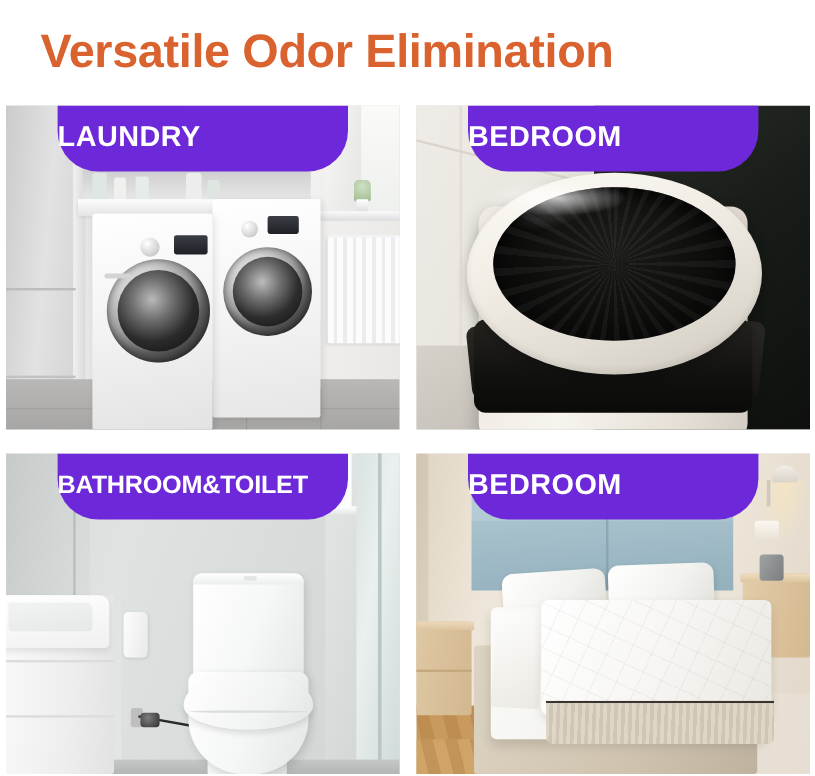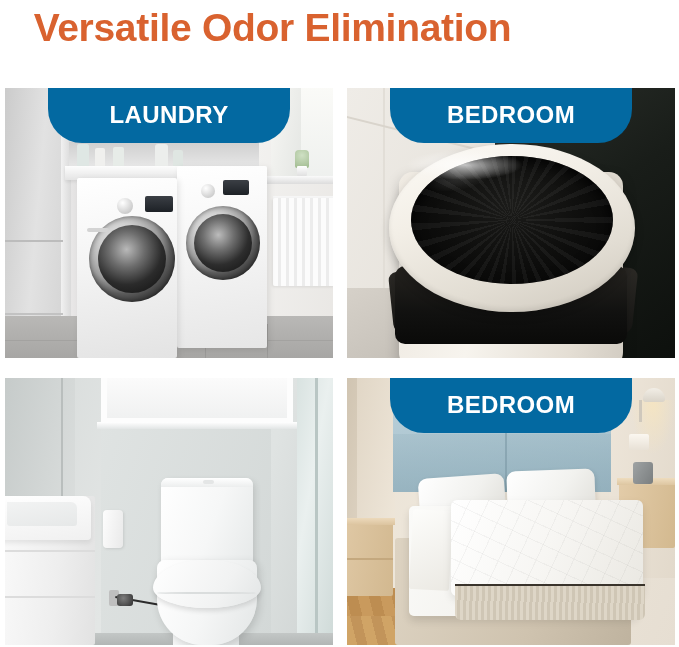--- a/index.html
+++ b/index.html
@@ -11,21 +11,21 @@
     width: 679px;
     height: 647px;
     font-family: "Liberation Sans", sans-serif;
     overflow: hidden;
     position: relative;
   }
 
   
   .title {
     position: absolute;
-    top: 0;
+    top: 16px;
     left: 0;
     width: 545px;
     height: 80px;
     display: flex;
     align-items: center;
     justify-content: center;
     color: #d9622f;
     font-size: 39px;
     font-weight: bold;
     letter-spacing: -0.3px;
@@ -62,25 +62,25 @@
   }
   .scene > div { position: absolute; }
 
   
   .badge {
     position: absolute;
     top: 0;
     left: 43px;
     width: 242px;
     height: 55px;
-    background: #0369a1;
+    background: #6d28d9;
     border-radius: 0 0 34px 34px;
     display: flex;
     align-items: center;
-    justify-content: center;
+    justify-content: flex-start;
     z-index: 20;
     box-sizing: border-box;
     padding-bottom: 2px;
   }
   .badge span {
     color: #ffffff;
     font-weight: bold;
     font-size: 24px;
     letter-spacing: 0.4px;
     line-height: 1;
@@ -408,20 +408,23 @@
       <div class="bth-hose"></div>
       <div class="bth-hose2"></div>
       <div class="bth-tank"></div>
       <div class="bth-tanktop"></div>
       <div class="bth-btn"></div>
       <div class="bth-base"></div>
       <div class="bth-bowl"></div>
       <div class="bth-seat"></div>
       <div class="bth-seatl"></div>
     </div>
+    <div class="badge tight">
+      <span>BATHROOM&amp;TOILET</span>
+    </div>
   </div>
 
   <div class="panel br">
     <div class="scene">
       <div class="bed-wall"></div>
       <div class="bed-lwall"></div>
       <div class="bed-lwall2"></div>
       <div class="bed-rwall"></div>
       <div class="bed-hdwall"></div>
       <div class="bed-hdwall2"></div>

